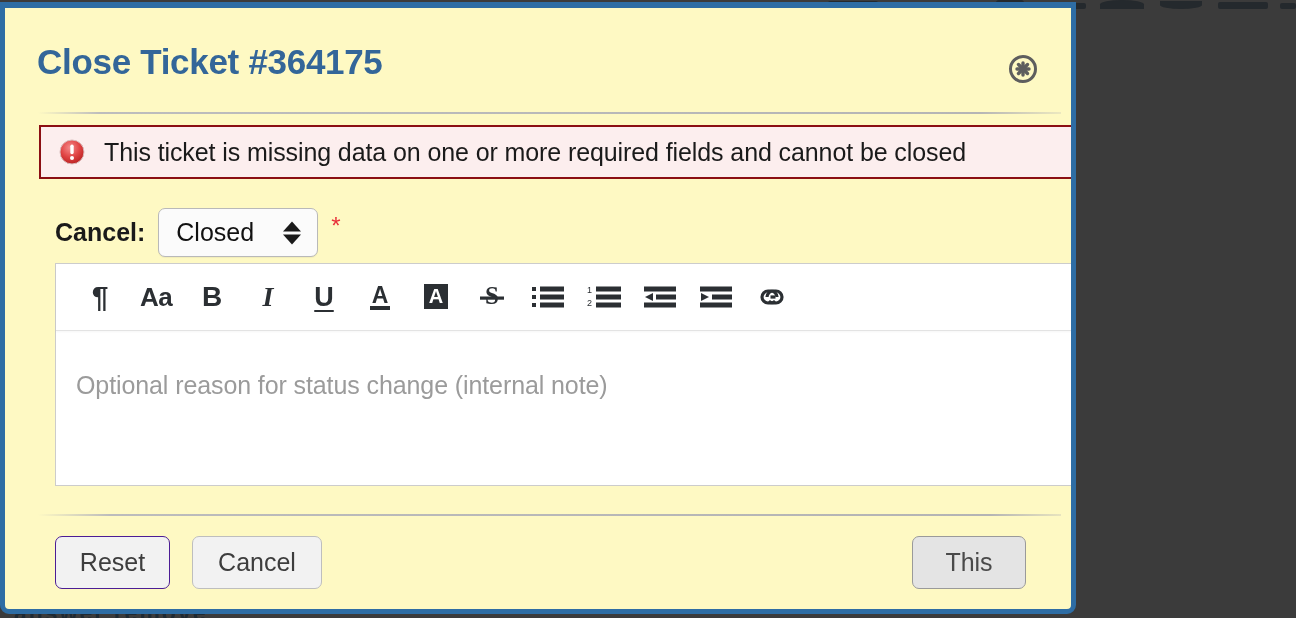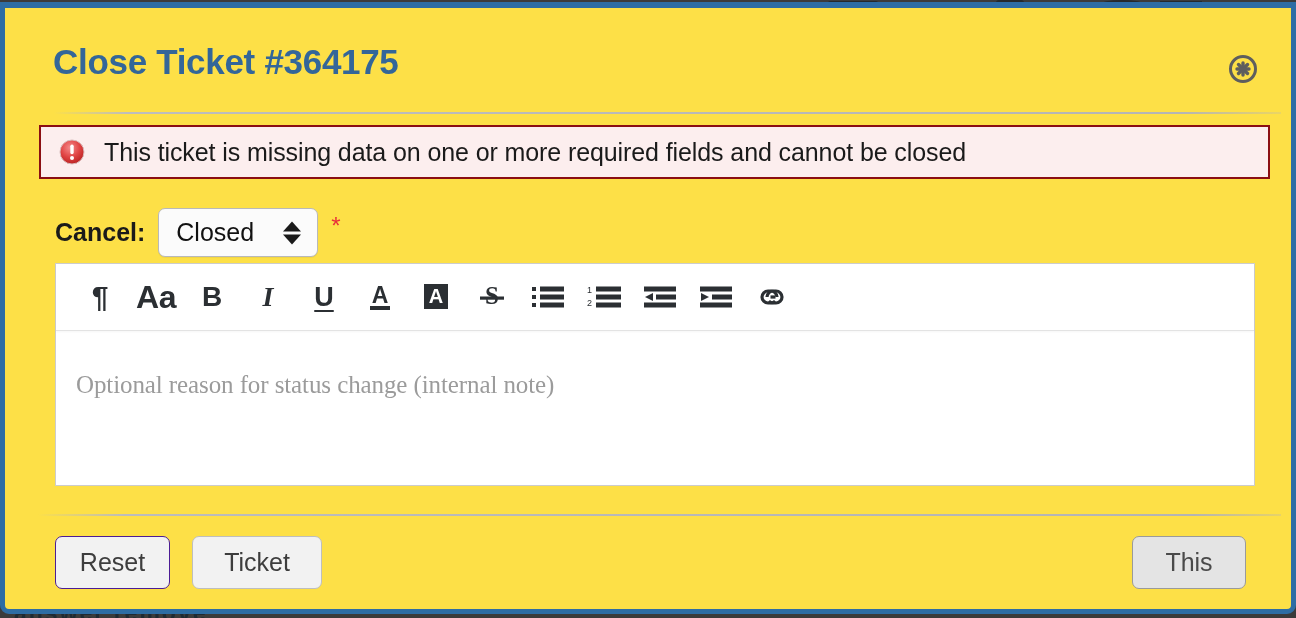--- a/index.html
+++ b/index.html
@@ -44,29 +44,28 @@
     font-weight: bold;
     letter-spacing: 2px;
     white-space: nowrap;
   }
 
   
   #modal {
     position: absolute;
     left: 0;
     top: 2px;
-    width: 1296px;
+    width: 1076px;
     height: 612px;
     box-sizing: border-box;
-    background: #fde047;
+    background: #fef9c3;
     border: 5px solid #2e6da4;
     border-top-width: 6px;
     border-radius: 0 0 9px 9px;
     overflow: hidden;
-    padding-left: 16px;
   }
 
   
   #modal-header {
     position: relative;
     height: 84px;
   }
   #dialog-title {
     position: absolute;
     left: 32px;
@@ -208,29 +207,28 @@
     color: #2b2f33;
     cursor: pointer;
     user-select: none;
   }
   .tb-btn svg { display: block; }
   .tb-glyph {
     font-size: 27px;
     line-height: 1;
   }
   .tb-glyph.pilcrow { font-size: 30px; font-weight: bold; }
-  .tb-glyph.aa { font-size: 32px; font-weight: bold; letter-spacing: -0.5px; }
+  .tb-glyph.aa { font-size: 26px; font-weight: bold; letter-spacing: -0.5px; }
   .tb-glyph.bold { font-size: 28px; font-weight: bold; }
   .tb-glyph.italic { font-size: 28px; font-weight: bold; font-style: italic; font-family: "Liberation Serif", serif; }
   .tb-glyph.underline { font-size: 27px; font-weight: bold; text-decoration: underline; text-underline-offset: 4px; }
 
   #editor-body {
     position: relative;
     height: 156px;
-    font-family: Liberation Serif, serif;
   }
   #editor-placeholder {
     position: absolute;
     left: 20px;
     top: 40px;
     font-size: 25px;
     color: #9b9b9b;
     letter-spacing: -0.1px;
   }
 
@@ -458,17 +456,17 @@
 
     <div id="editor-body">
       <div id="editor-placeholder">Optional reason for status change (internal note)</div>
     </div>
   </div>
 
   <div class="footer-rule"></div>
 
   <div id="footer">
     <div class="btn" id="btn-reset">Reset</div>
-    <div class="btn" id="btn-cancel">Ticket</div>
+    <div class="btn" id="btn-cancel">Cancel</div>
     <div class="btn" id="btn-close">This</div>
   </div>
 
 </div>
 
 </body></html>

